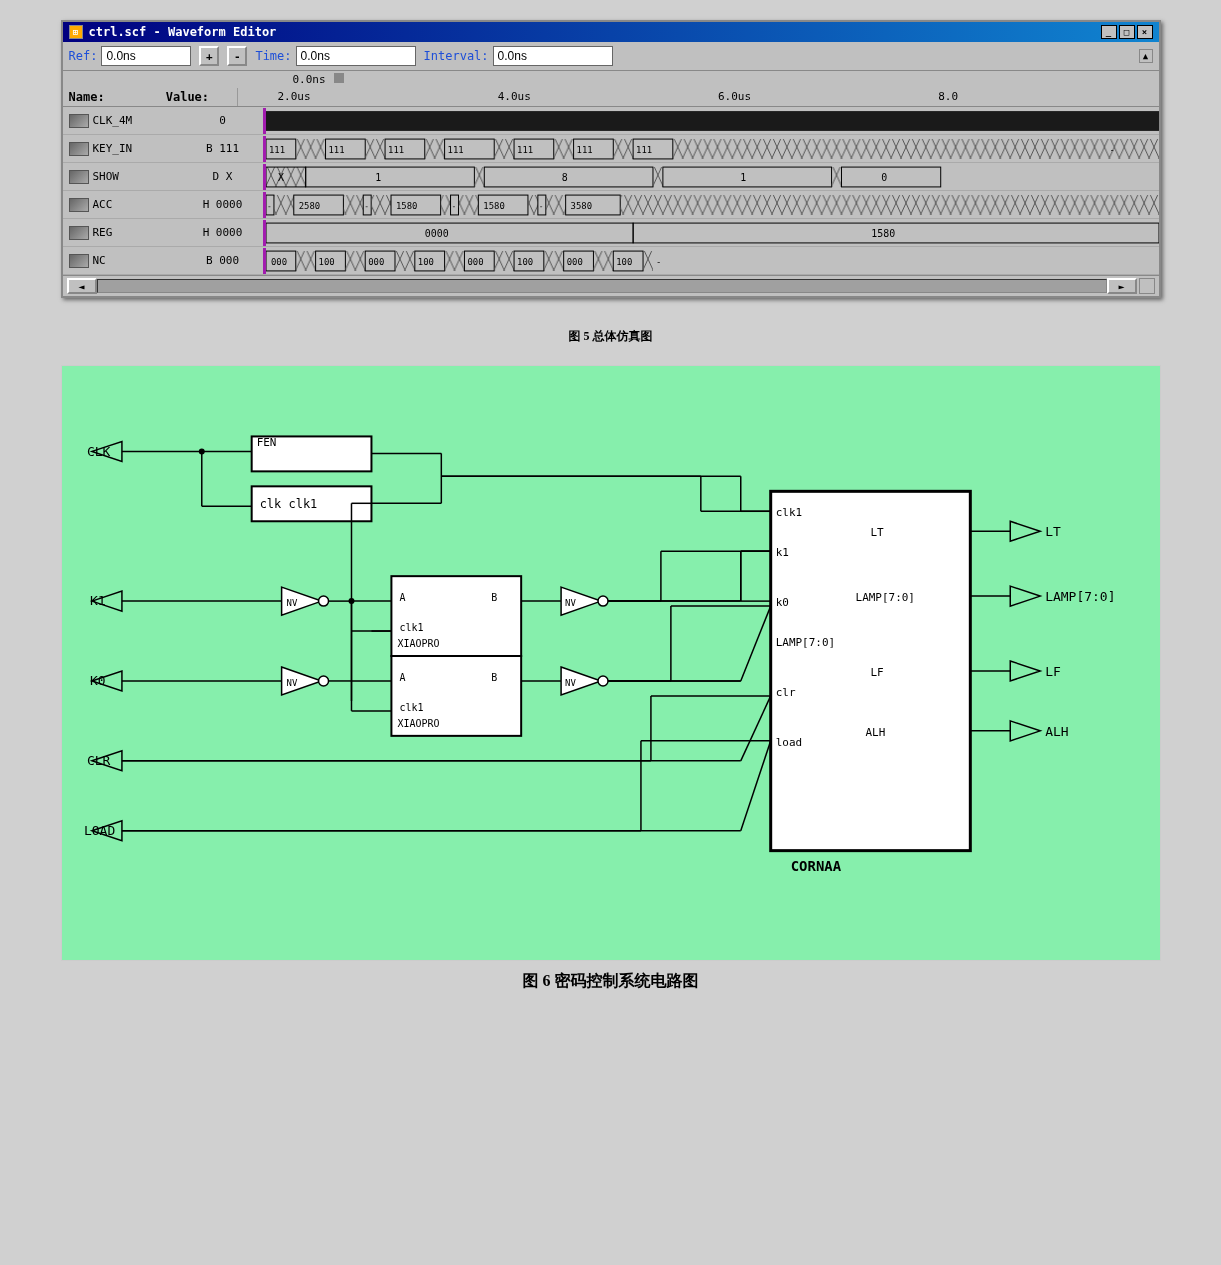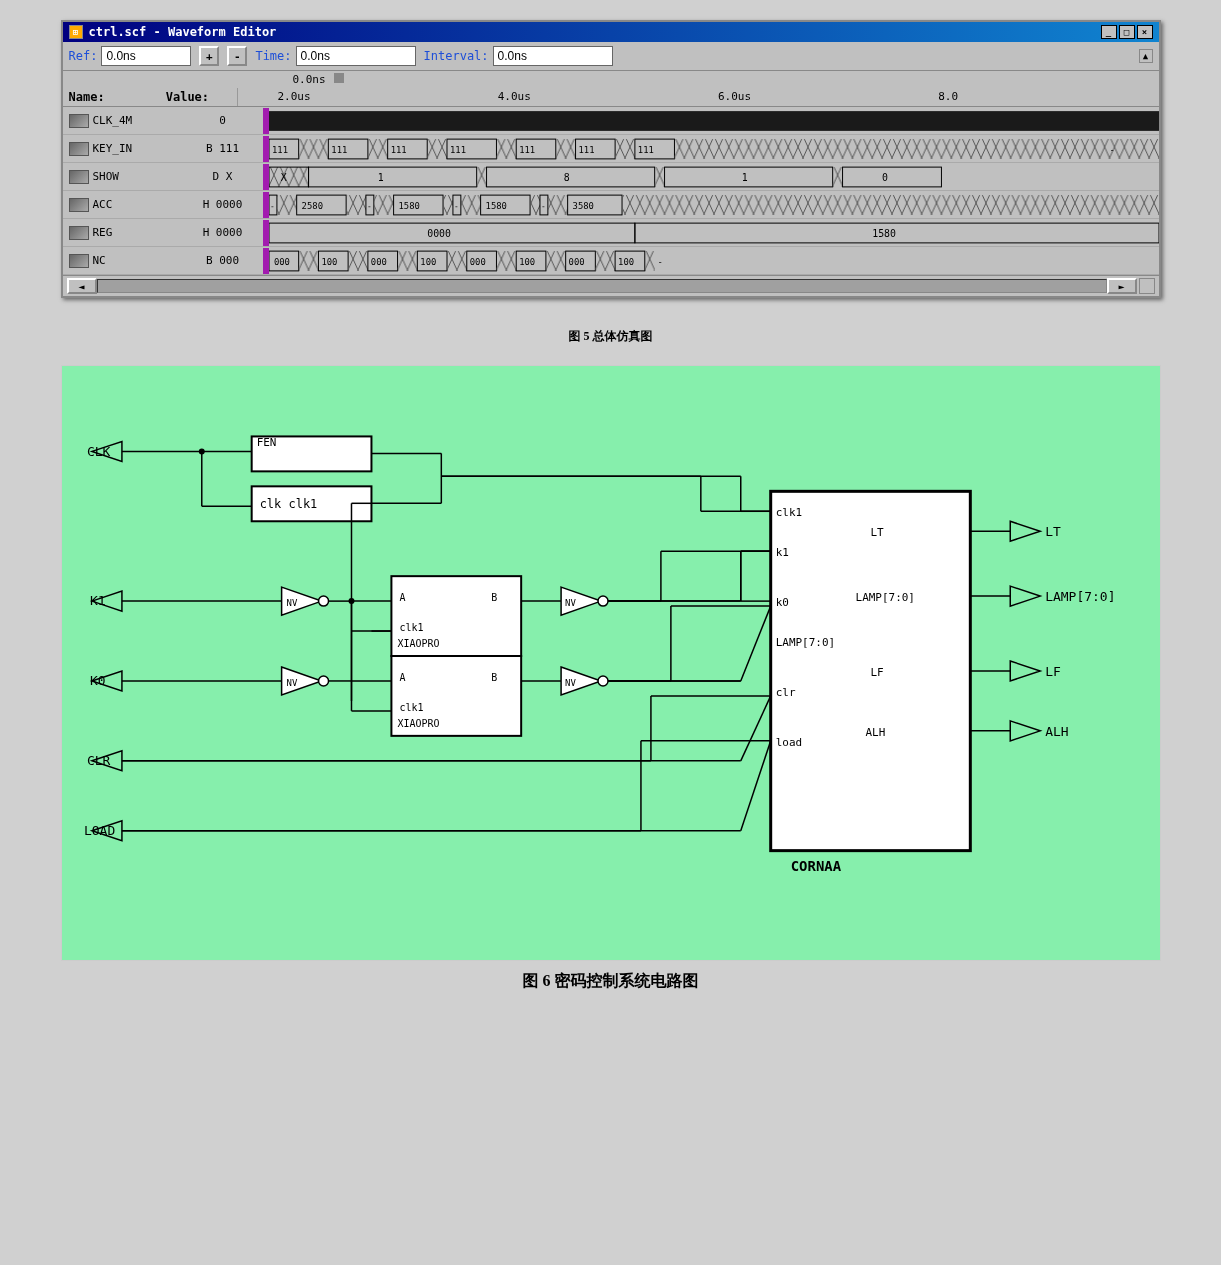--- a/index.html
+++ b/index.html
@@ -136,21 +136,21 @@
       width: 80px;
       text-align: center;
       font-size: 11px;
       font-family: monospace;
     }
     .signal-wave {
       flex: 1;
       height: 26px;
       position: relative;
       overflow: hidden;
-      border-left: 6px solid #a21caf;
+      border-left: 3px solid #a21caf;
     }
 
     
     .caption {
       font-size: 12px;
       font-weight: bold;
       text-align: center;
       margin: 10px 0 20px;
       font-family: 'SimSun', serif;
     }

